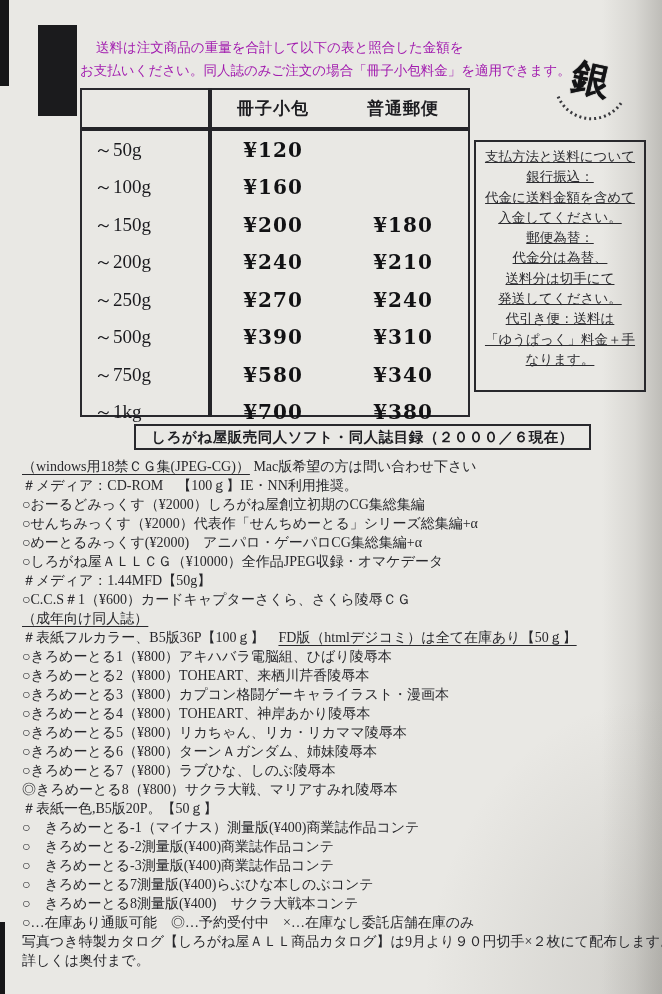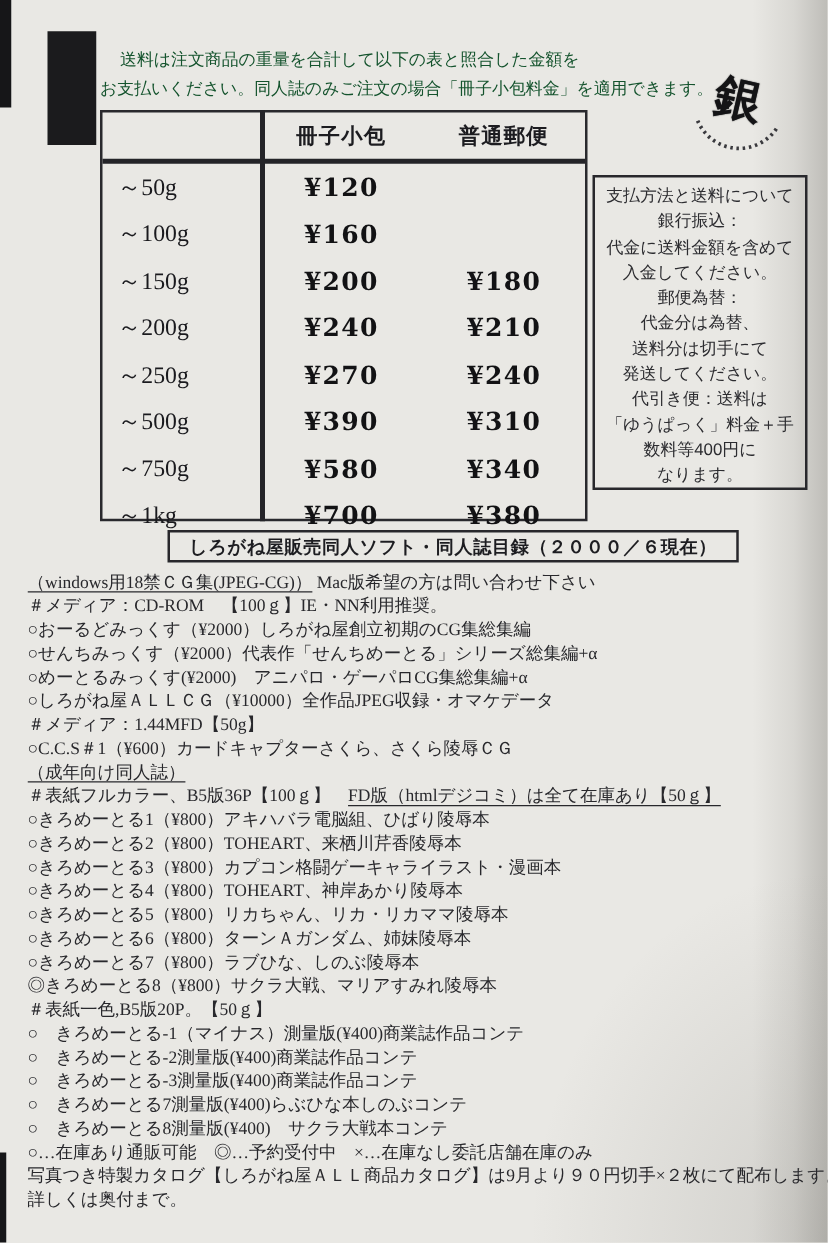--- a/index.html
+++ b/index.html
@@ -18,21 +18,21 @@
   .black-block{position:absolute;left:38px;top:25px;width:39px;height:91px;background:#1b1b1d;}
   .right-shade{
     position:absolute;right:0;top:0;width:60px;height:994px;
     background:linear-gradient(90deg,rgba(140,138,132,0) 0%,rgba(140,138,132,0.18) 55%,rgba(120,118,112,0.38) 100%);
   }
   .bottom-shade{
     position:absolute;right:0;bottom:0;width:240px;height:300px;
     background:radial-gradient(ellipse at 100% 100%,rgba(120,118,112,0.22) 0%,rgba(120,118,112,0) 70%);
   }
   
-  .header{position:absolute;left:80px;top:36px;width:472px;font-size:13.5px;line-height:23px;color:#14532d;}
+  .header{position:absolute;left:80px;top:36px;width:472px;font-size:13.5px;line-height:23px;color:#a21caf;}
   .h-line{white-space:nowrap;}
   .h-line.indent{padding-left:16px;}
   
   .logo{position:absolute;left:552px;top:40px;width:92px;height:92px;}
   .logo-glyph{
     position:absolute;left:20px;top:14px;display:inline-block;
     font-family:"Liberation Serif",serif;font-weight:700;font-size:38px;color:#141416;
     transform:rotate(13deg);text-shadow:0 0 1px #141416;
   }
   .logo-arc{position:absolute;left:0;top:0;}
@@ -50,21 +50,21 @@
   .wt{padding-left:12px;font-family:"Liberation Serif",serif;font-size:19px;color:#1a1a1e;}
   .price{font-family:"DejaVu Serif",serif;font-weight:700;font-size:20px;letter-spacing:1px;color:#121214;}
   .v-divider{position:absolute;left:126px;top:-2px;bottom:-2px;width:4px;background:#242428;}
   
   .payment-box{
     position:absolute;left:474px;top:140px;width:172px;height:252px;
     border:2px solid #28282c;box-sizing:border-box;
     padding-top:5px;text-align:center;
     font-size:13.5px;line-height:20.3px;color:#2c2c30;
   }
-  .pay-line{white-space:nowrap;}
+  .pay-line{white-space:nowrap;text-decoration:underline;}
   
   .title-box{
     position:absolute;left:134px;top:424px;width:457px;height:26px;
     border:2px solid #28282c;box-sizing:border-box;
     display:flex;align-items:center;justify-content:center;
     font-weight:700;font-size:14.5px;letter-spacing:0.5px;color:#1d1d21;
   }
   
   .catalog{position:absolute;left:22px;top:457px;width:640px;
     font-family:"Liberation Serif",serif;font-size:14px;line-height:19px;color:#28282c;}
@@ -168,21 +168,20 @@
       <div class="pay-line">代金分は為替、</div>
 
       <div class="pay-line">送料分は切手にて</div>
 
       <div class="pay-line">発送してください。</div>
 
       <div class="pay-line">代引き便：送料は</div>
 
       <div class="pay-line">「ゆうぱっく」料金＋手</div>
 
-      <div class="pay-line">数料等400円に</div>
 
       <div class="pay-line">なります。</div>
     </div>
 
   <div class="title-box">
     <span>しろがね屋販売同人ソフト・同人誌目録（２０００／６現在）</span>
   </div>
 
   <div class="catalog">
 

